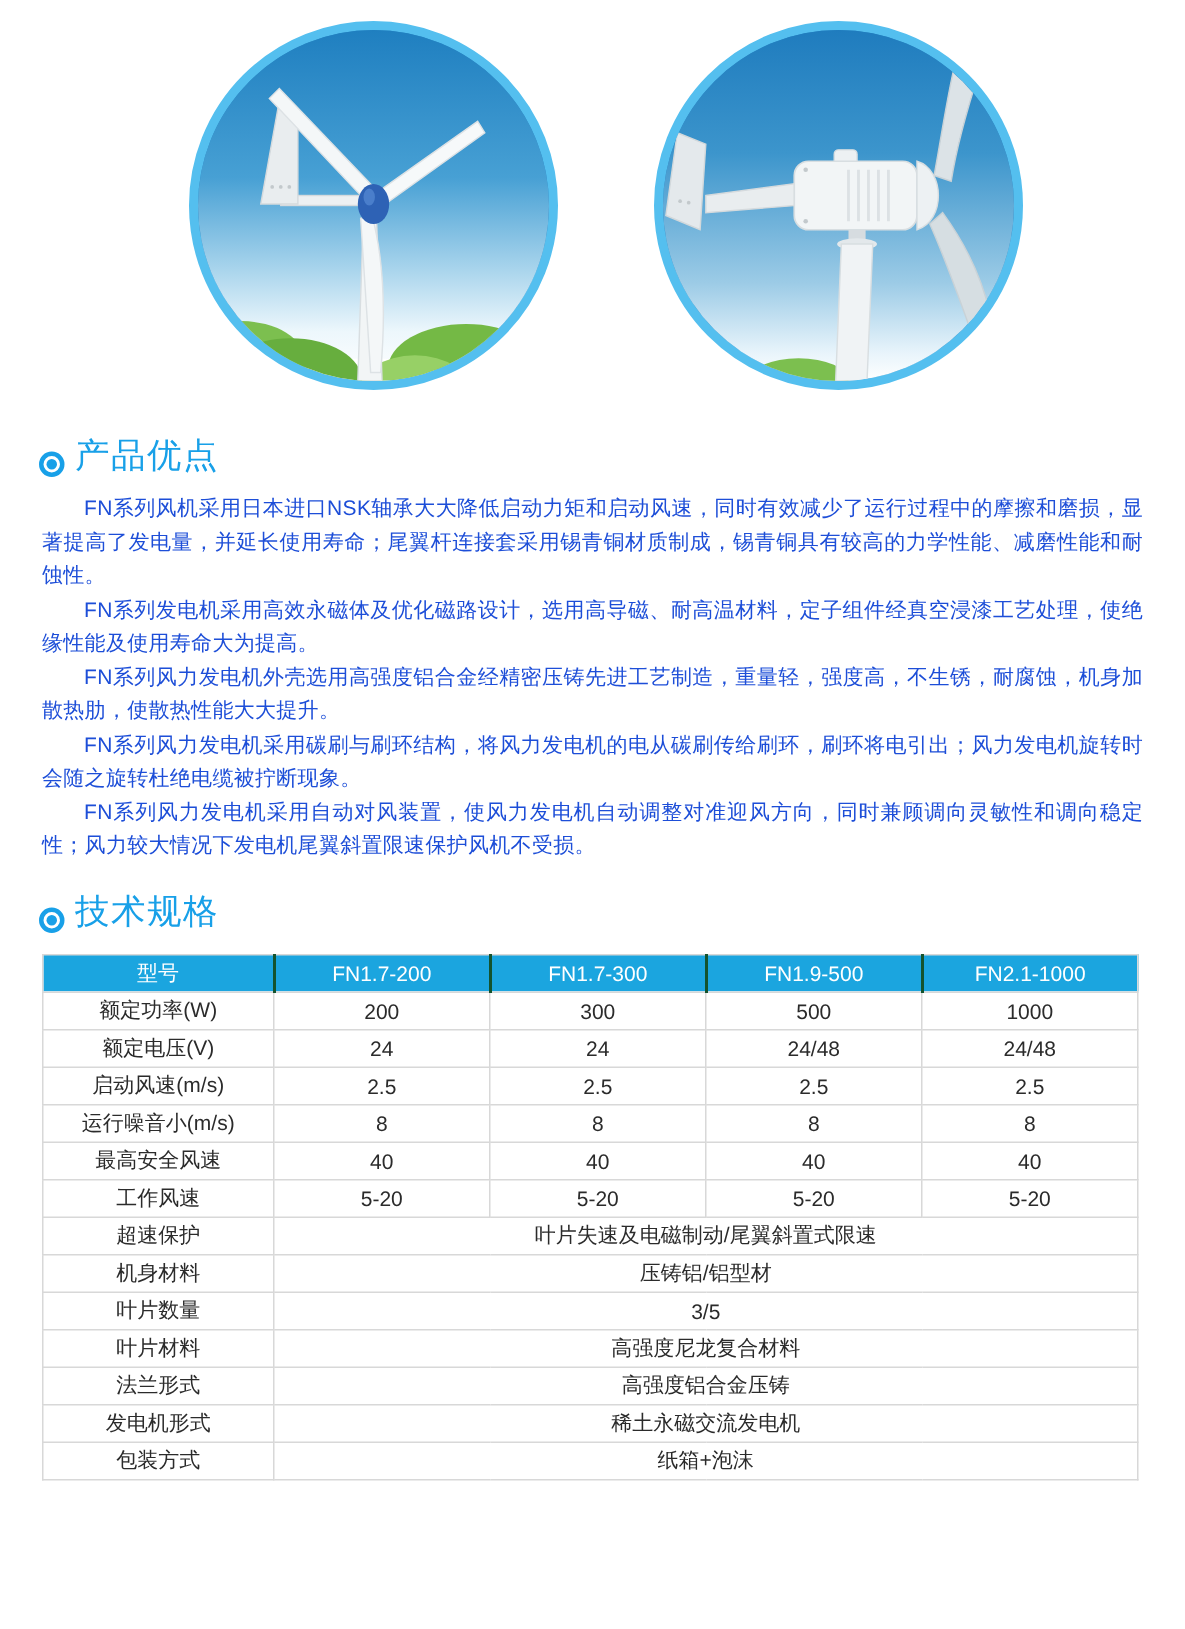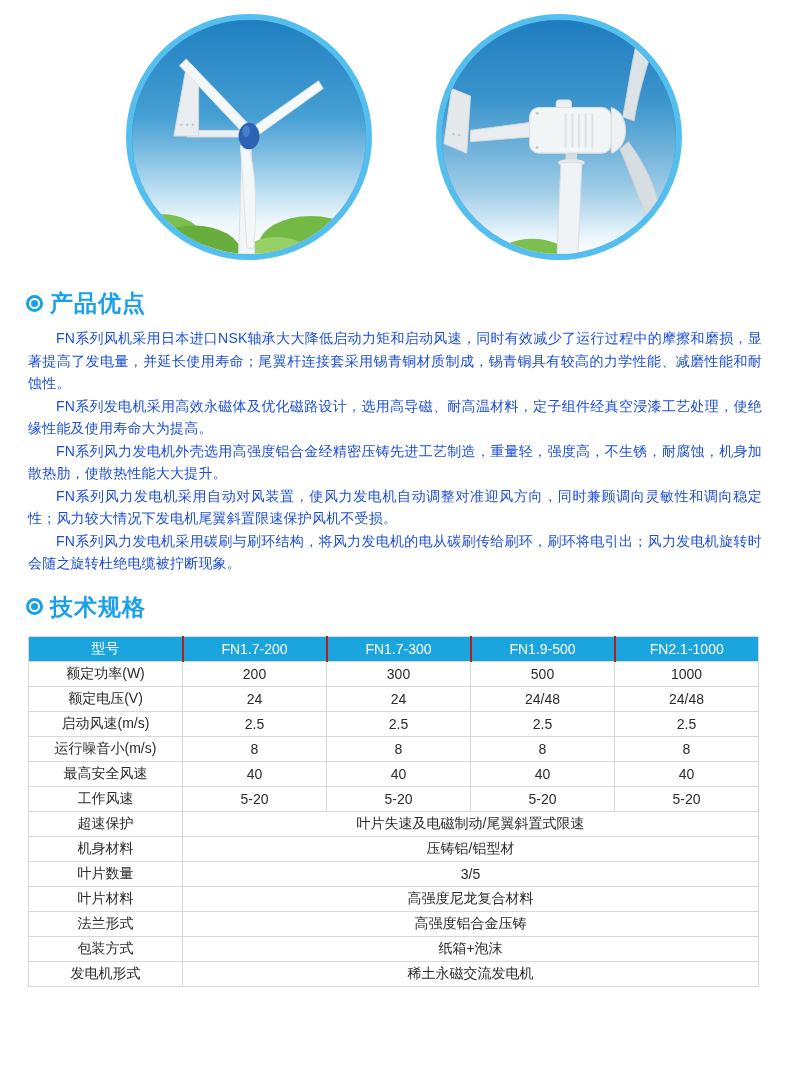--- a/index.html
+++ b/index.html
@@ -8,40 +8,40 @@
 
   
   .hero{position:relative;height:278px;}
   .photo-circle{position:absolute;top:14px;width:246px;height:246px;border-radius:50%;
         border:6px solid #54BFEF;box-sizing:border-box;overflow:hidden;background:#2c8ac6;}
   .photo-circle svg{display:block;width:100%;height:100%;}
   .photo-left{left:126px;}
   .photo-right{left:436px;}
 
   
-  .section-title{display:flex;align-items:center;margin:0 0 0 26px;
-        color:#18A0E8;font-size:23px;font-weight:bold;letter-spacing:1px;line-height:30px;}
+  .section-title{display:flex;align-items:flex-end;margin:0 0 0 26px;
+        color:#18A0E8;font-size:23px;font-weight:normal;letter-spacing:1px;line-height:30px;}
   .section-title .bullet{display:inline-flex;align-items:center;justify-content:center;
         width:17px;height:17px;border:3px solid #18A0E8;border-radius:50%;margin-right:7px;box-sizing:border-box;}
   .section-title .bullet .dot{width:7px;height:7px;border-radius:50%;background:#18A0E8;}
   .title-advantages{margin-top:10px;}
   .title-specs{margin-top:17px;}
 
   
   .paragraphs{width:734px;margin:9px 0 0 28px;}
   .paragraphs p{margin:0;font-size:14px;line-height:22.5px;text-align:justify;
         text-indent:2em;color:#1d4ed8;letter-spacing:0.2px;}
 
   
   table.spec{border-collapse:collapse;table-layout:fixed;width:730px;margin:14px 0 0 28px;
         font-size:14px;}
   table.spec col.c0{width:154px;}
   table.spec col.cv{width:144px;}
   table.spec th{background:#1BA5DF;color:#fff;font-weight:normal;height:24px;
-        border-left:2px solid #b91c1c;padding:0;text-align:center;}
+        border-left:2px solid #14532d;padding:0;text-align:center;}
   table.spec th:first-child{border-left:none;}
   table.spec td{height:24px;padding:0;text-align:center;color:#2b2b2b;
         border:1px solid #d8d8d8;background:#fff;}
   table.spec{border:1px solid #d8d8d8;}
 </style>
 </head>
 <body>
 
 <div class="page">
 
@@ -121,22 +121,22 @@
     <div class="section-title title-advantages">
       <span class="bullet">
           <span class="dot"></span>
         </span>
       <span>产品优点</span>
     </div>
     <div class="paragraphs">
         <p>FN系列风机采用日本进口NSK轴承大大降低启动力矩和启动风速，同时有效减少了运行过程中的摩擦和磨损，显著提高了发电量，并延长使用寿命；尾翼杆连接套采用锡青铜材质制成，锡青铜具有较高的力学性能、减磨性能和耐蚀性。</p>
         <p>FN系列发电机采用高效永磁体及优化磁路设计，选用高导磁、耐高温材料，定子组件经真空浸漆工艺处理，使绝缘性能及使用寿命大为提高。</p>
         <p>FN系列风力发电机外壳选用高强度铝合金经精密压铸先进工艺制造，重量轻，强度高，不生锈，耐腐蚀，机身加散热肋，使散热性能大大提升。</p>
+        <p>FN系列风力发电机采用碳刷与刷环结构，将风力发电机的电从碳刷传给刷环，刷环将电引出；风力发电机旋转时会随之旋转杜绝电缆被拧断现象。</p>
         <p>FN系列风力发电机采用自动对风装置，使风力发电机自动调整对准迎风方向，同时兼顾调向灵敏性和调向稳定性；风力较大情况下发电机尾翼斜置限速保护风机不受损。</p>
-        <p>FN系列风力发电机采用碳刷与刷环结构，将风力发电机的电从碳刷传给刷环，刷环将电引出；风力发电机旋转时会随之旋转杜绝电缆被拧断现象。</p>
       </div>
   </div>
 
   <div class="section">
     <div class="section-title title-specs">
       <span class="bullet">
           <span class="dot"></span>
         </span>
       <span>技术规格</span>
     </div>
@@ -215,24 +215,24 @@
           </tr>
           <tr>
             <td>叶片材料</td>
             <td colspan="4">高强度尼龙复合材料</td>
           </tr>
           <tr>
             <td>法兰形式</td>
             <td colspan="4">高强度铝合金压铸</td>
           </tr>
           <tr>
+            <td>发电机形式</td>
+            <td colspan="4">稀土永磁交流发电机</td>
+          </tr>
+          <tr>
             <td>包装方式</td>
             <td colspan="4">纸箱+泡沫</td>
-          </tr>
-          <tr>
-            <td>发电机形式</td>
-            <td colspan="4">稀土永磁交流发电机</td>
           </tr>
         </tbody>
     </table>
   </div>
 
 </div>
 
 </body></html>

